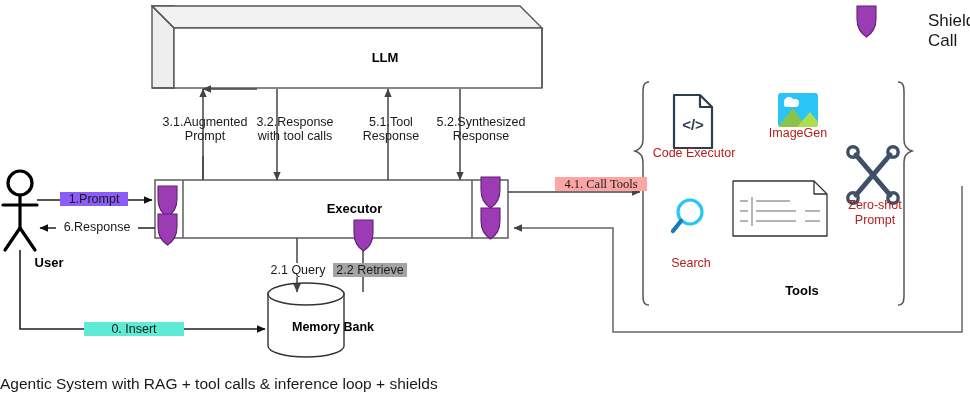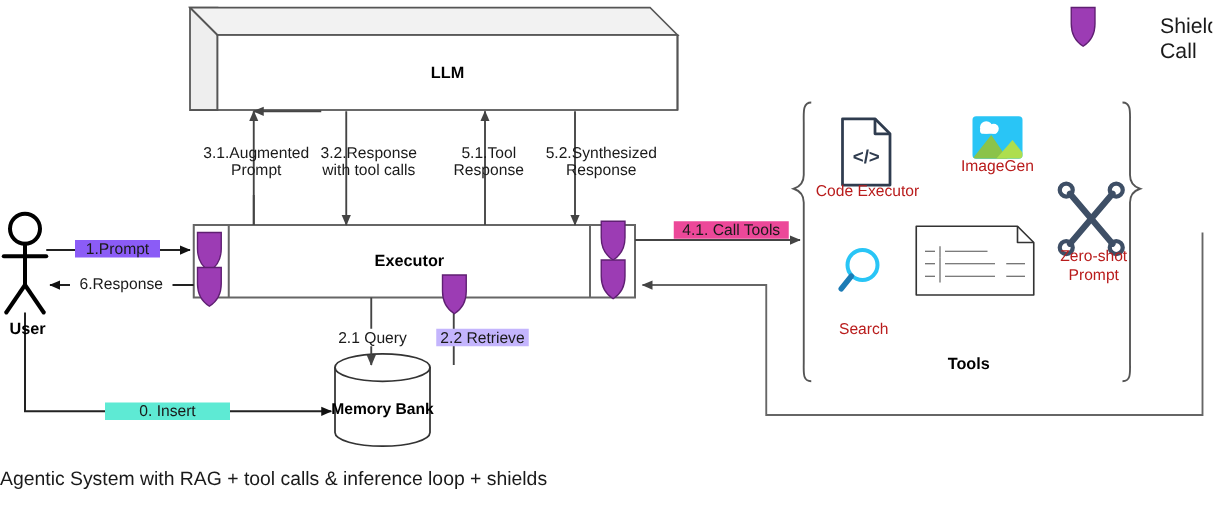--- a/index.html
+++ b/index.html
@@ -25,20 +25,21 @@
     color: #1a1a1a;
     text-align: center;
     white-space: pre-line;
   }
   .node-title {
     position: absolute;
     font-size: 13px;
     font-weight: bold;
     text-align: center;
     color: #000;
+    padding-left: 27px;
   }
   svg.layer {
     position: absolute;
     left: 0;
     top: 0;
     width: 970px;
     height: 411px;
     overflow: visible;
   }
   .caption {
@@ -238,25 +239,25 @@
 
   <div class="lbl" style="left:420px; top:115px; width:122px;">5.2.Synthesized
 Response</div>
 
   <div class="lbl" style="left:60px; top:192px; width:68px; background:#8b5cf6;">1.Prompt</div>
 
   <div class="lbl" style="left:56px; top:220px; width:82px; background:#fff;">6.Response</div>
 
   <div class="lbl" style="left:265px; top:263px; width:66px; background:#fff;">2.1 Query</div>
 
-  <div class="lbl" style="left:349px; top:263px; width:74px; background:#c4b5fd;">2.2 Retrieve</div>
+  <div class="lbl" style="left:333px; top:263px; width:74px; background:#a3a3a3;">2.2 Retrieve</div>
 
   <div class="lbl" style="left:84px; top:322px; width:100px; background:#5eead4;">0. Insert</div>
 
-  <div class="lbl" style="left:539px; top:177px; width:92px; background:#ec4899;">4.1. Call Tools</div>
+  <div class="lbl" style="left:555px; top:177px; width:92px; background:#fca5a5;font-family:Liberation Serif, serif;">4.1. Call Tools</div>
 
 
   <div class="tool-label" style="left:648px; top:146px; width:92px;">Code Executor</div>
 
   <div class="tool-label" style="left:760px; top:126px; width:76px;">ImageGen</div>
 
   <div class="tool-label" style="left:658px; top:256px; width:66px;">Search</div>
 
 
   <div class="tool-label" style="left:838px; top:198px; width:74px;">Zero-shot

